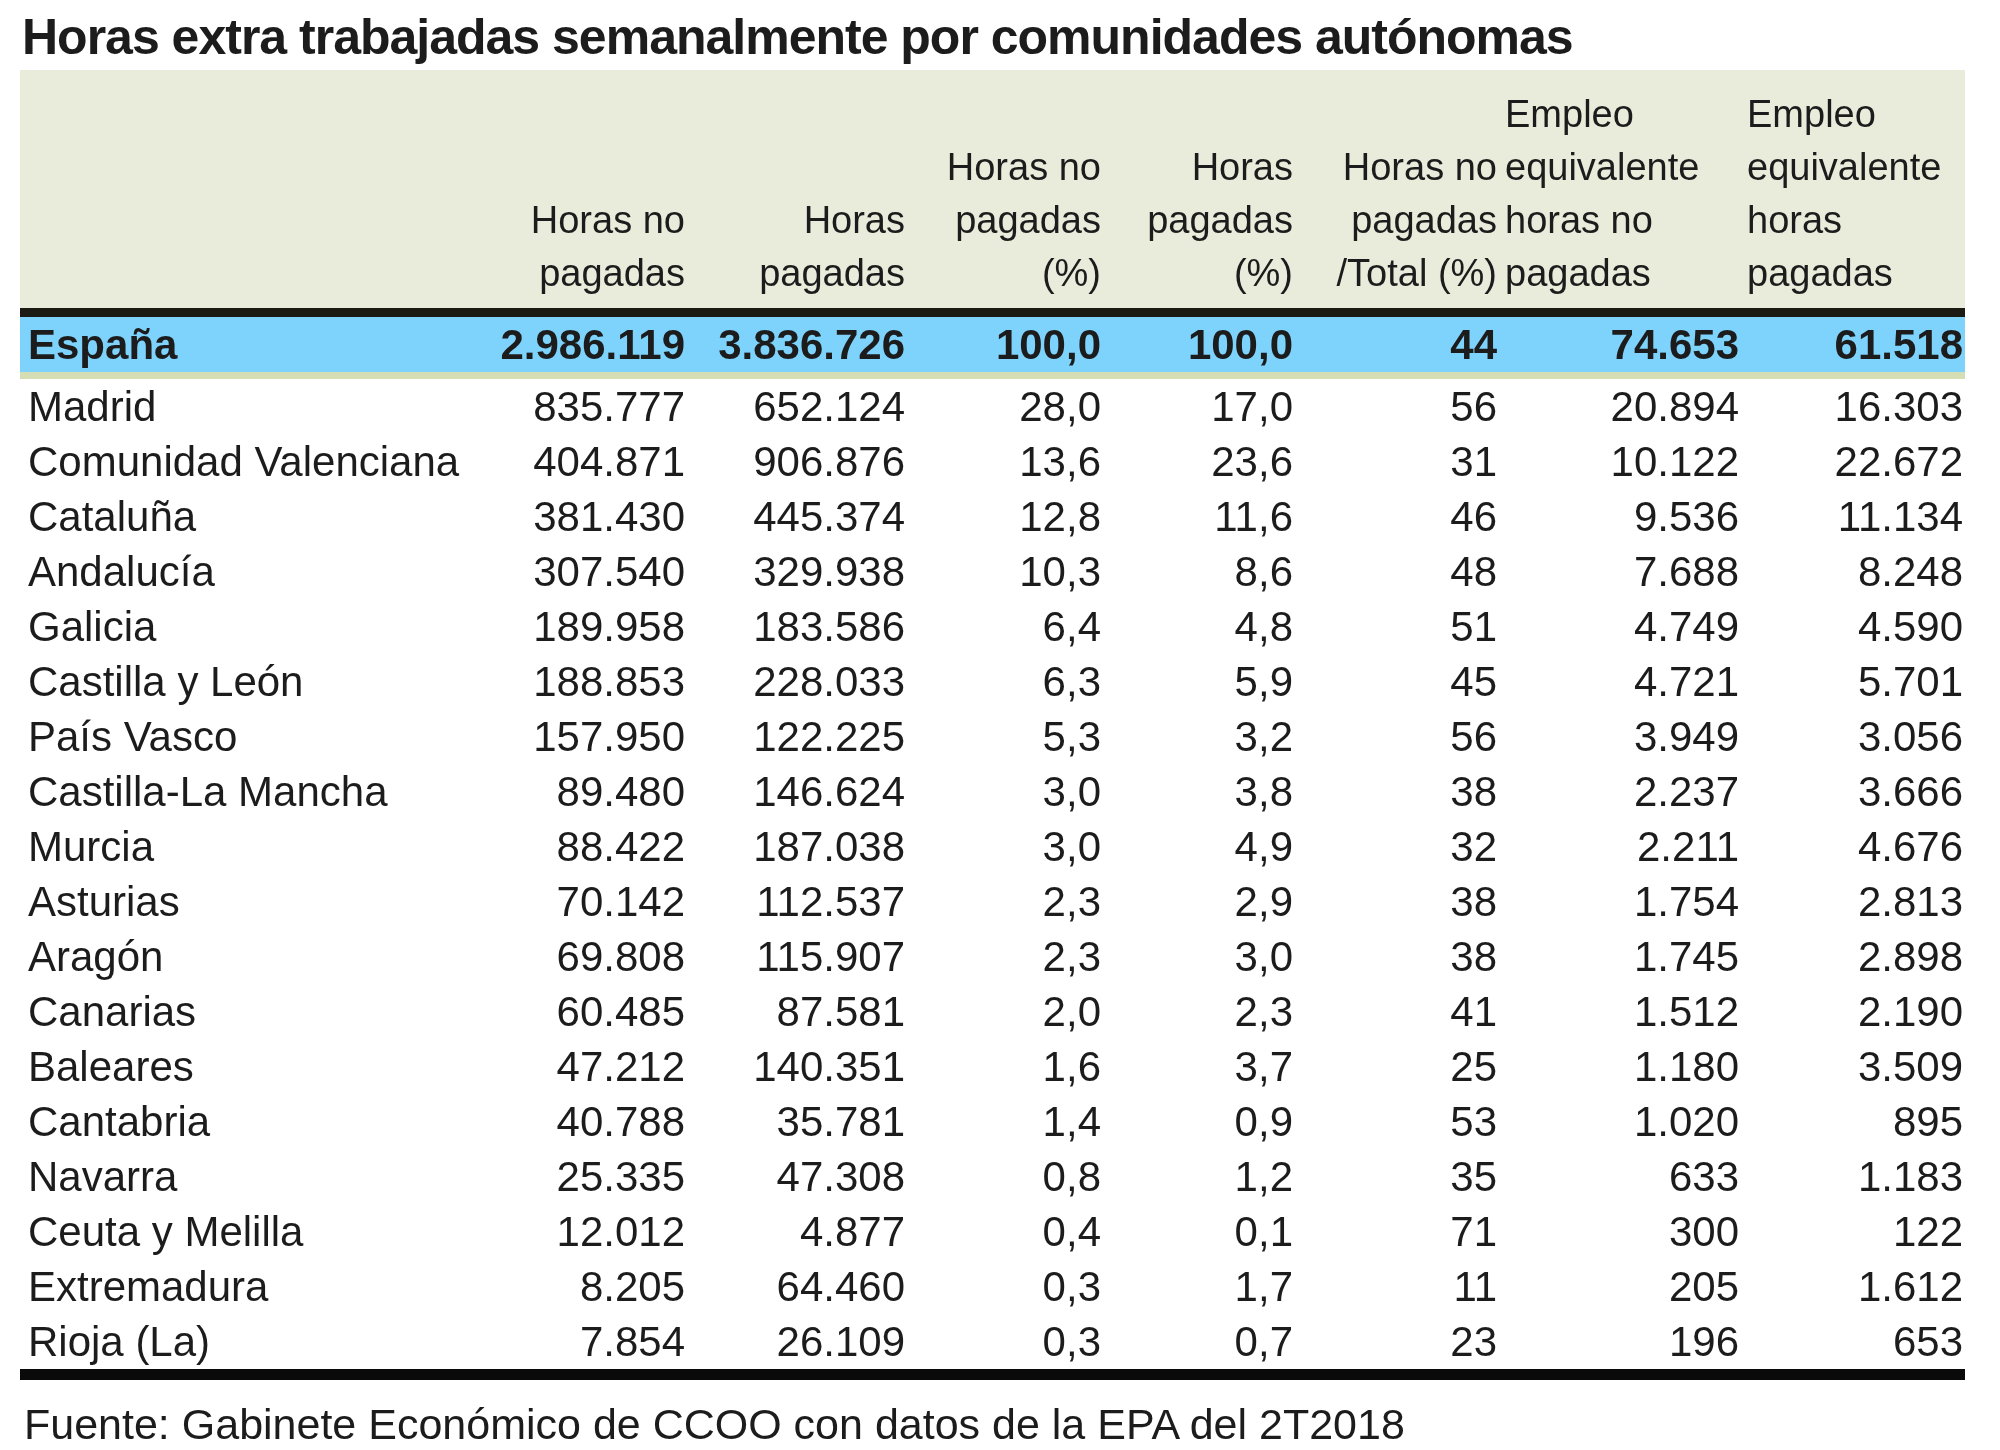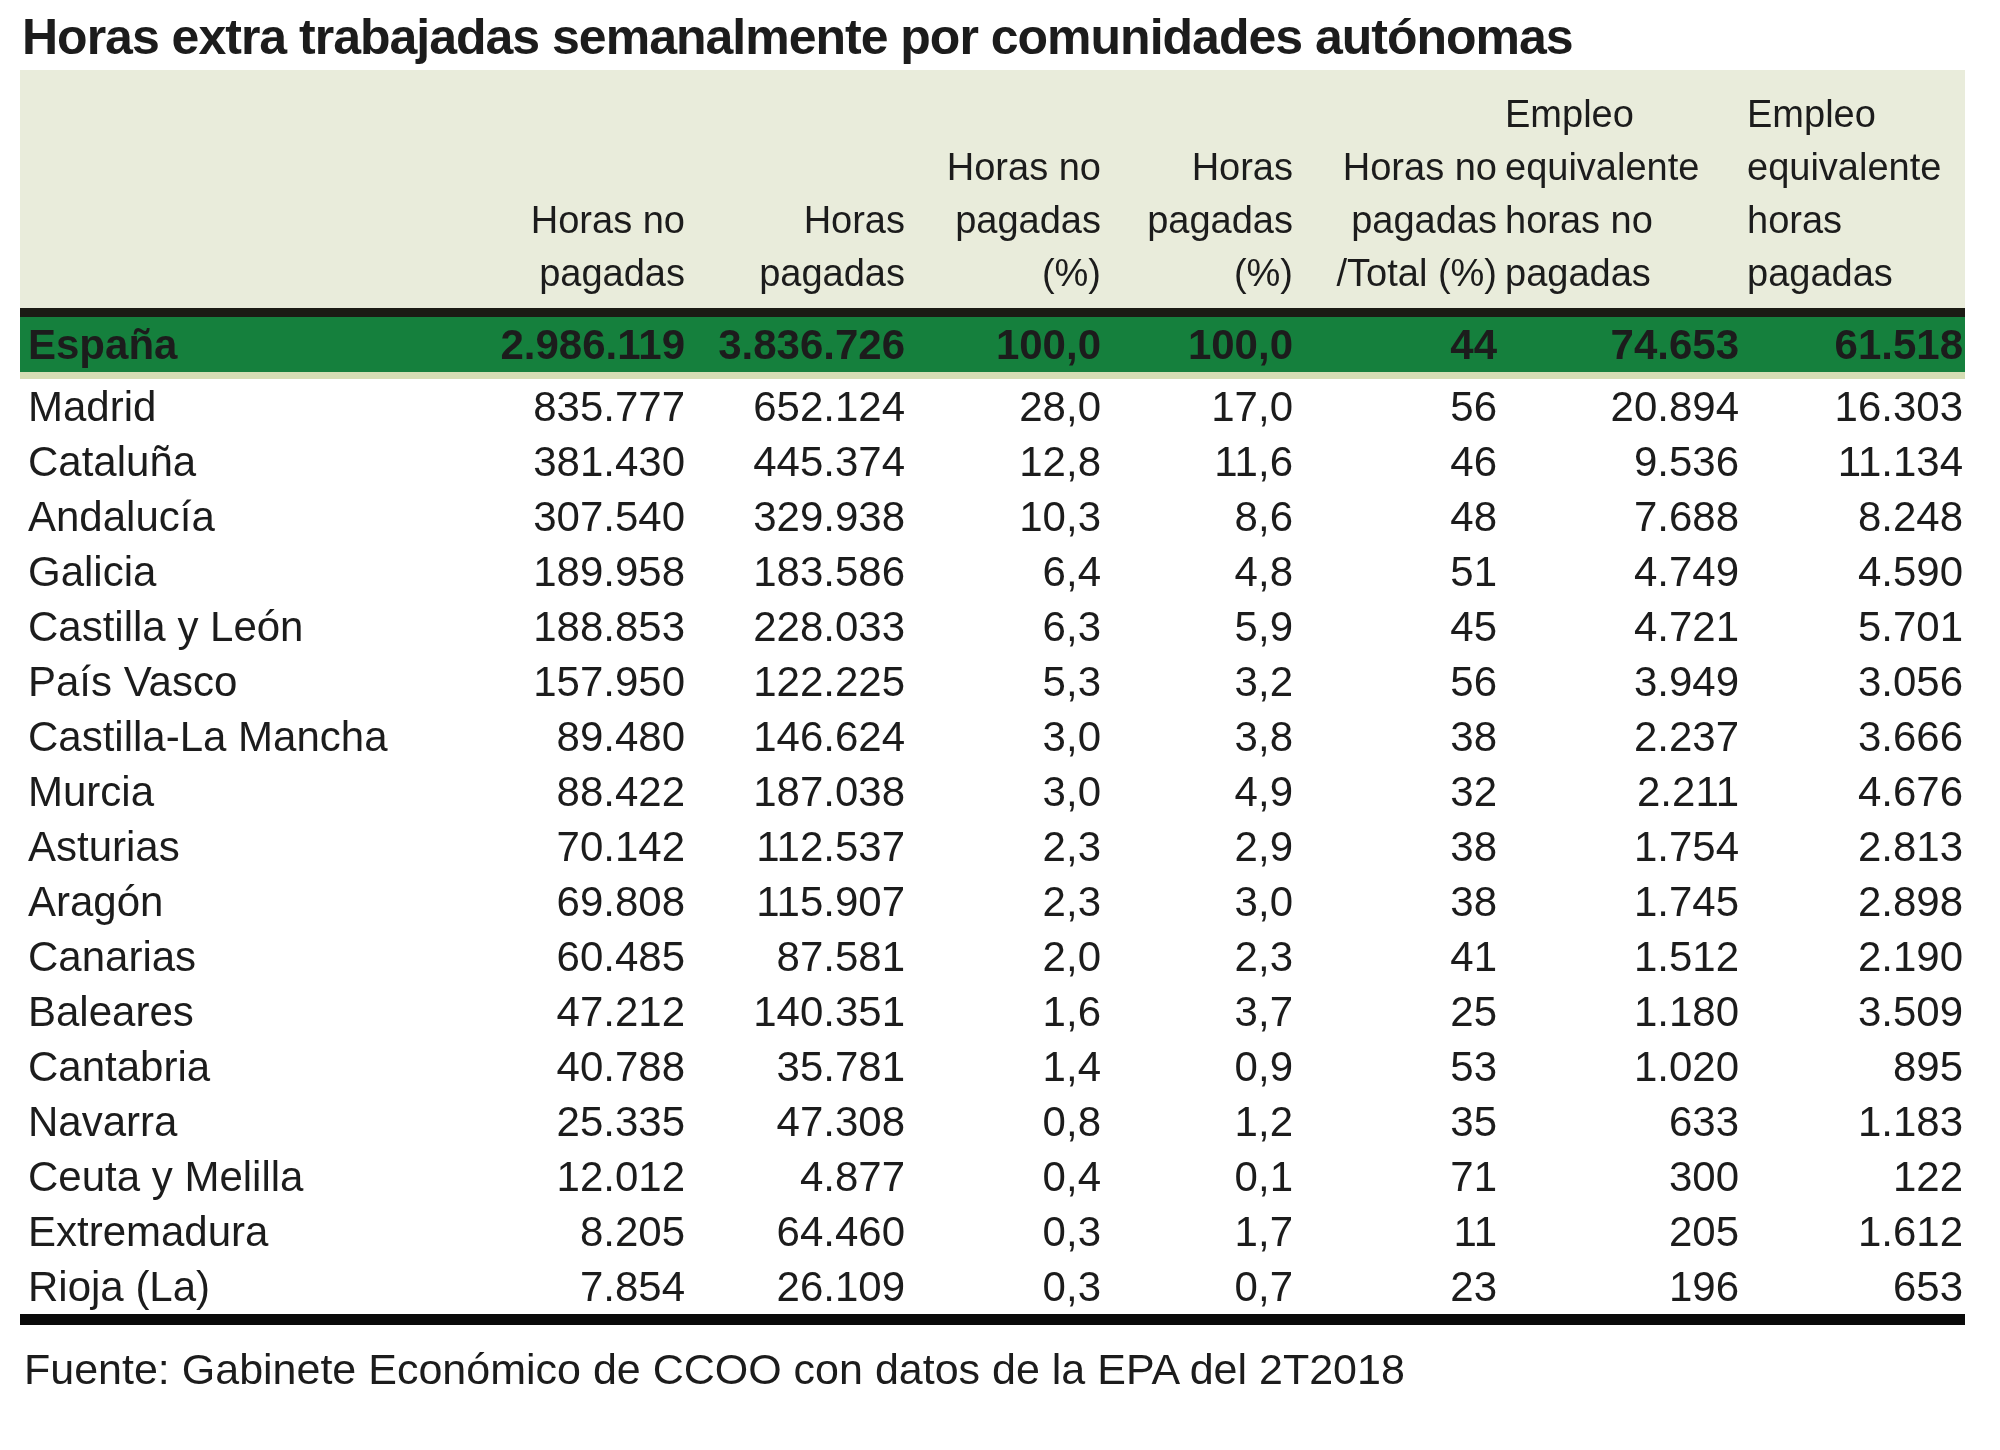--- a/index.html
+++ b/index.html
@@ -50,21 +50,21 @@
     font-size: 42px;
     height: 55px;
     line-height: 55px;
     padding: 0;
     white-space: nowrap;
     overflow: hidden;
   }
   td.name { text-align: left; padding-left: 8px; }
   td.num  { text-align: right; padding-right: 2px; }
   tr.highlight td {
-    background: #15803d;
+    background: #7dd3fc;
     font-weight: bold;
     border-bottom: 7px solid #d4ddb4;
     margin-left: 36px;
   }
   tbody tr:last-child td { border-bottom: 11px solid #0a0a0a; }
   .source {
     margin: 19px 0 0 24px;
     font-size: 43px;
     line-height: 50px;
     white-space: nowrap;
@@ -129,20 +129,30 @@
     <td class="name">Madrid</td>
     <td class="num">835.777</td>
     <td class="num">652.124</td>
     <td class="num">28,0</td>
     <td class="num">17,0</td>
     <td class="num">56</td>
     <td class="num">20.894</td>
     <td class="num">16.303</td>
   </tr>
         <tr>
+    <td class="name">Comunidad Valenciana</td>
+    <td class="num">404.871</td>
+    <td class="num">906.876</td>
+    <td class="num">13,6</td>
+    <td class="num">23,6</td>
+    <td class="num">31</td>
+    <td class="num">10.122</td>
+    <td class="num">22.672</td>
+  </tr>
+        <tr>
     <td class="name">Cataluña</td>
     <td class="num">381.430</td>
     <td class="num">445.374</td>
     <td class="num">12,8</td>
     <td class="num">11,6</td>
     <td class="num">46</td>
     <td class="num">9.536</td>
     <td class="num">11.134</td>
   </tr>
         <tr>

